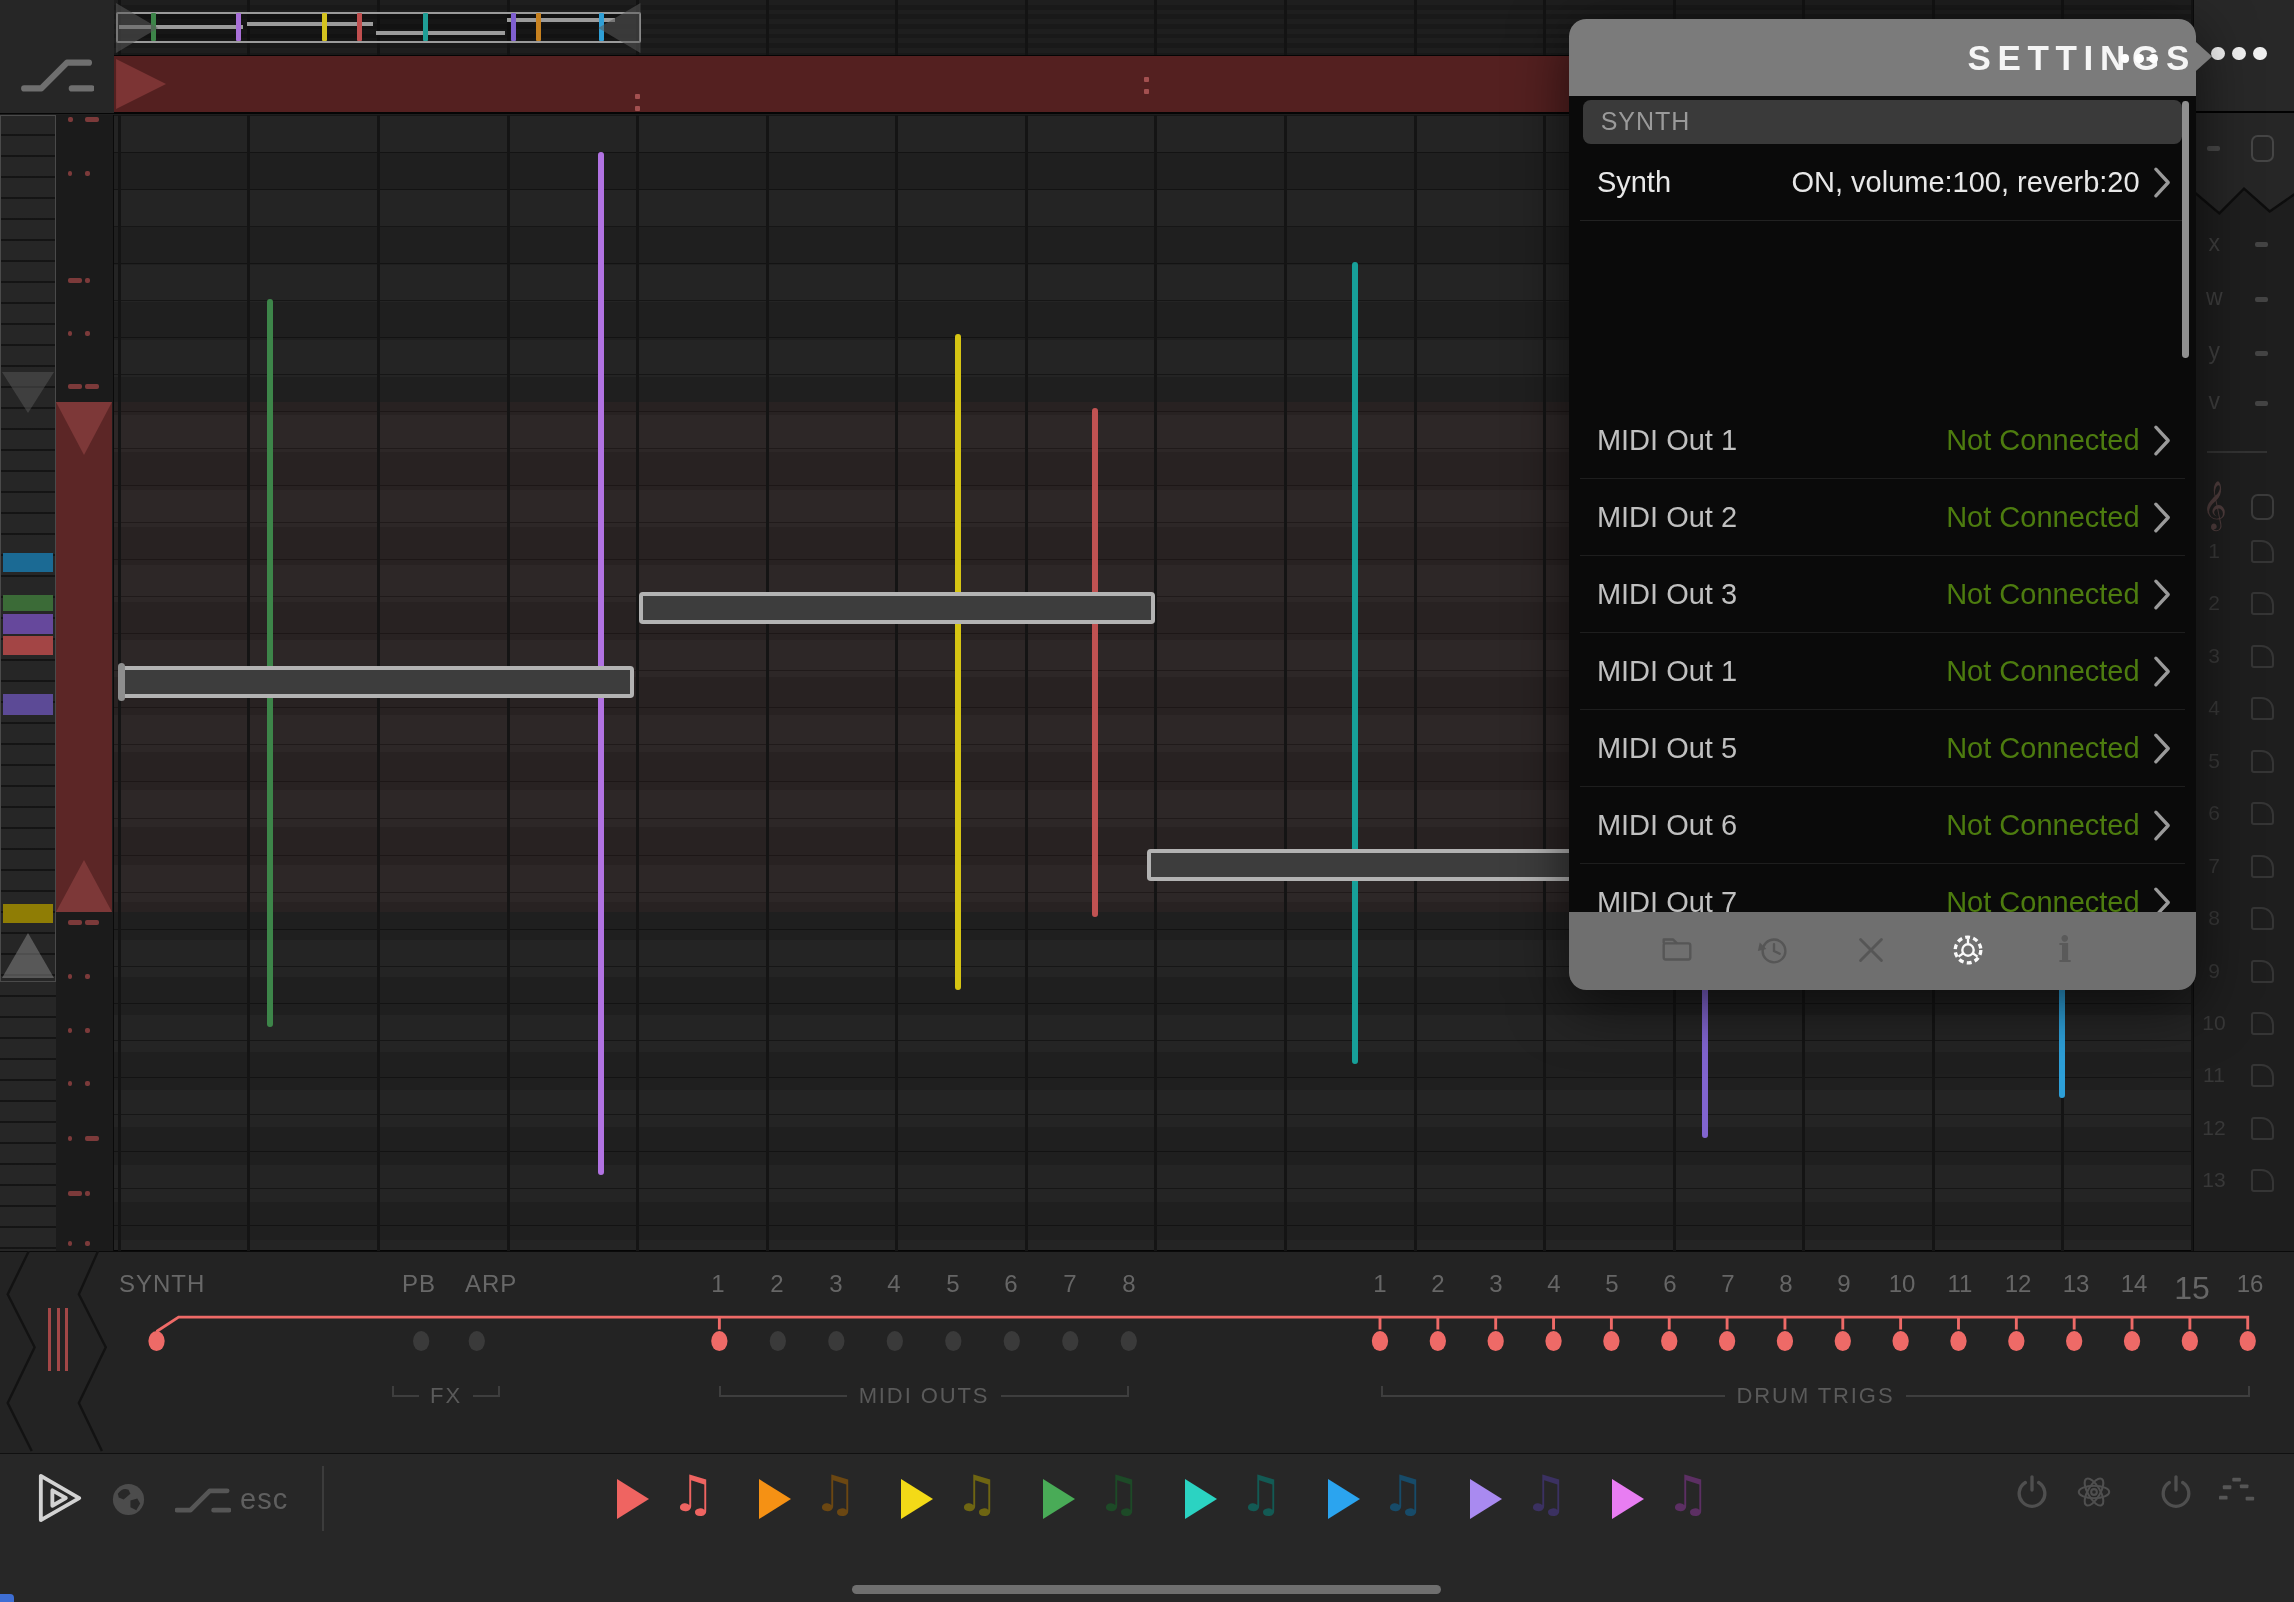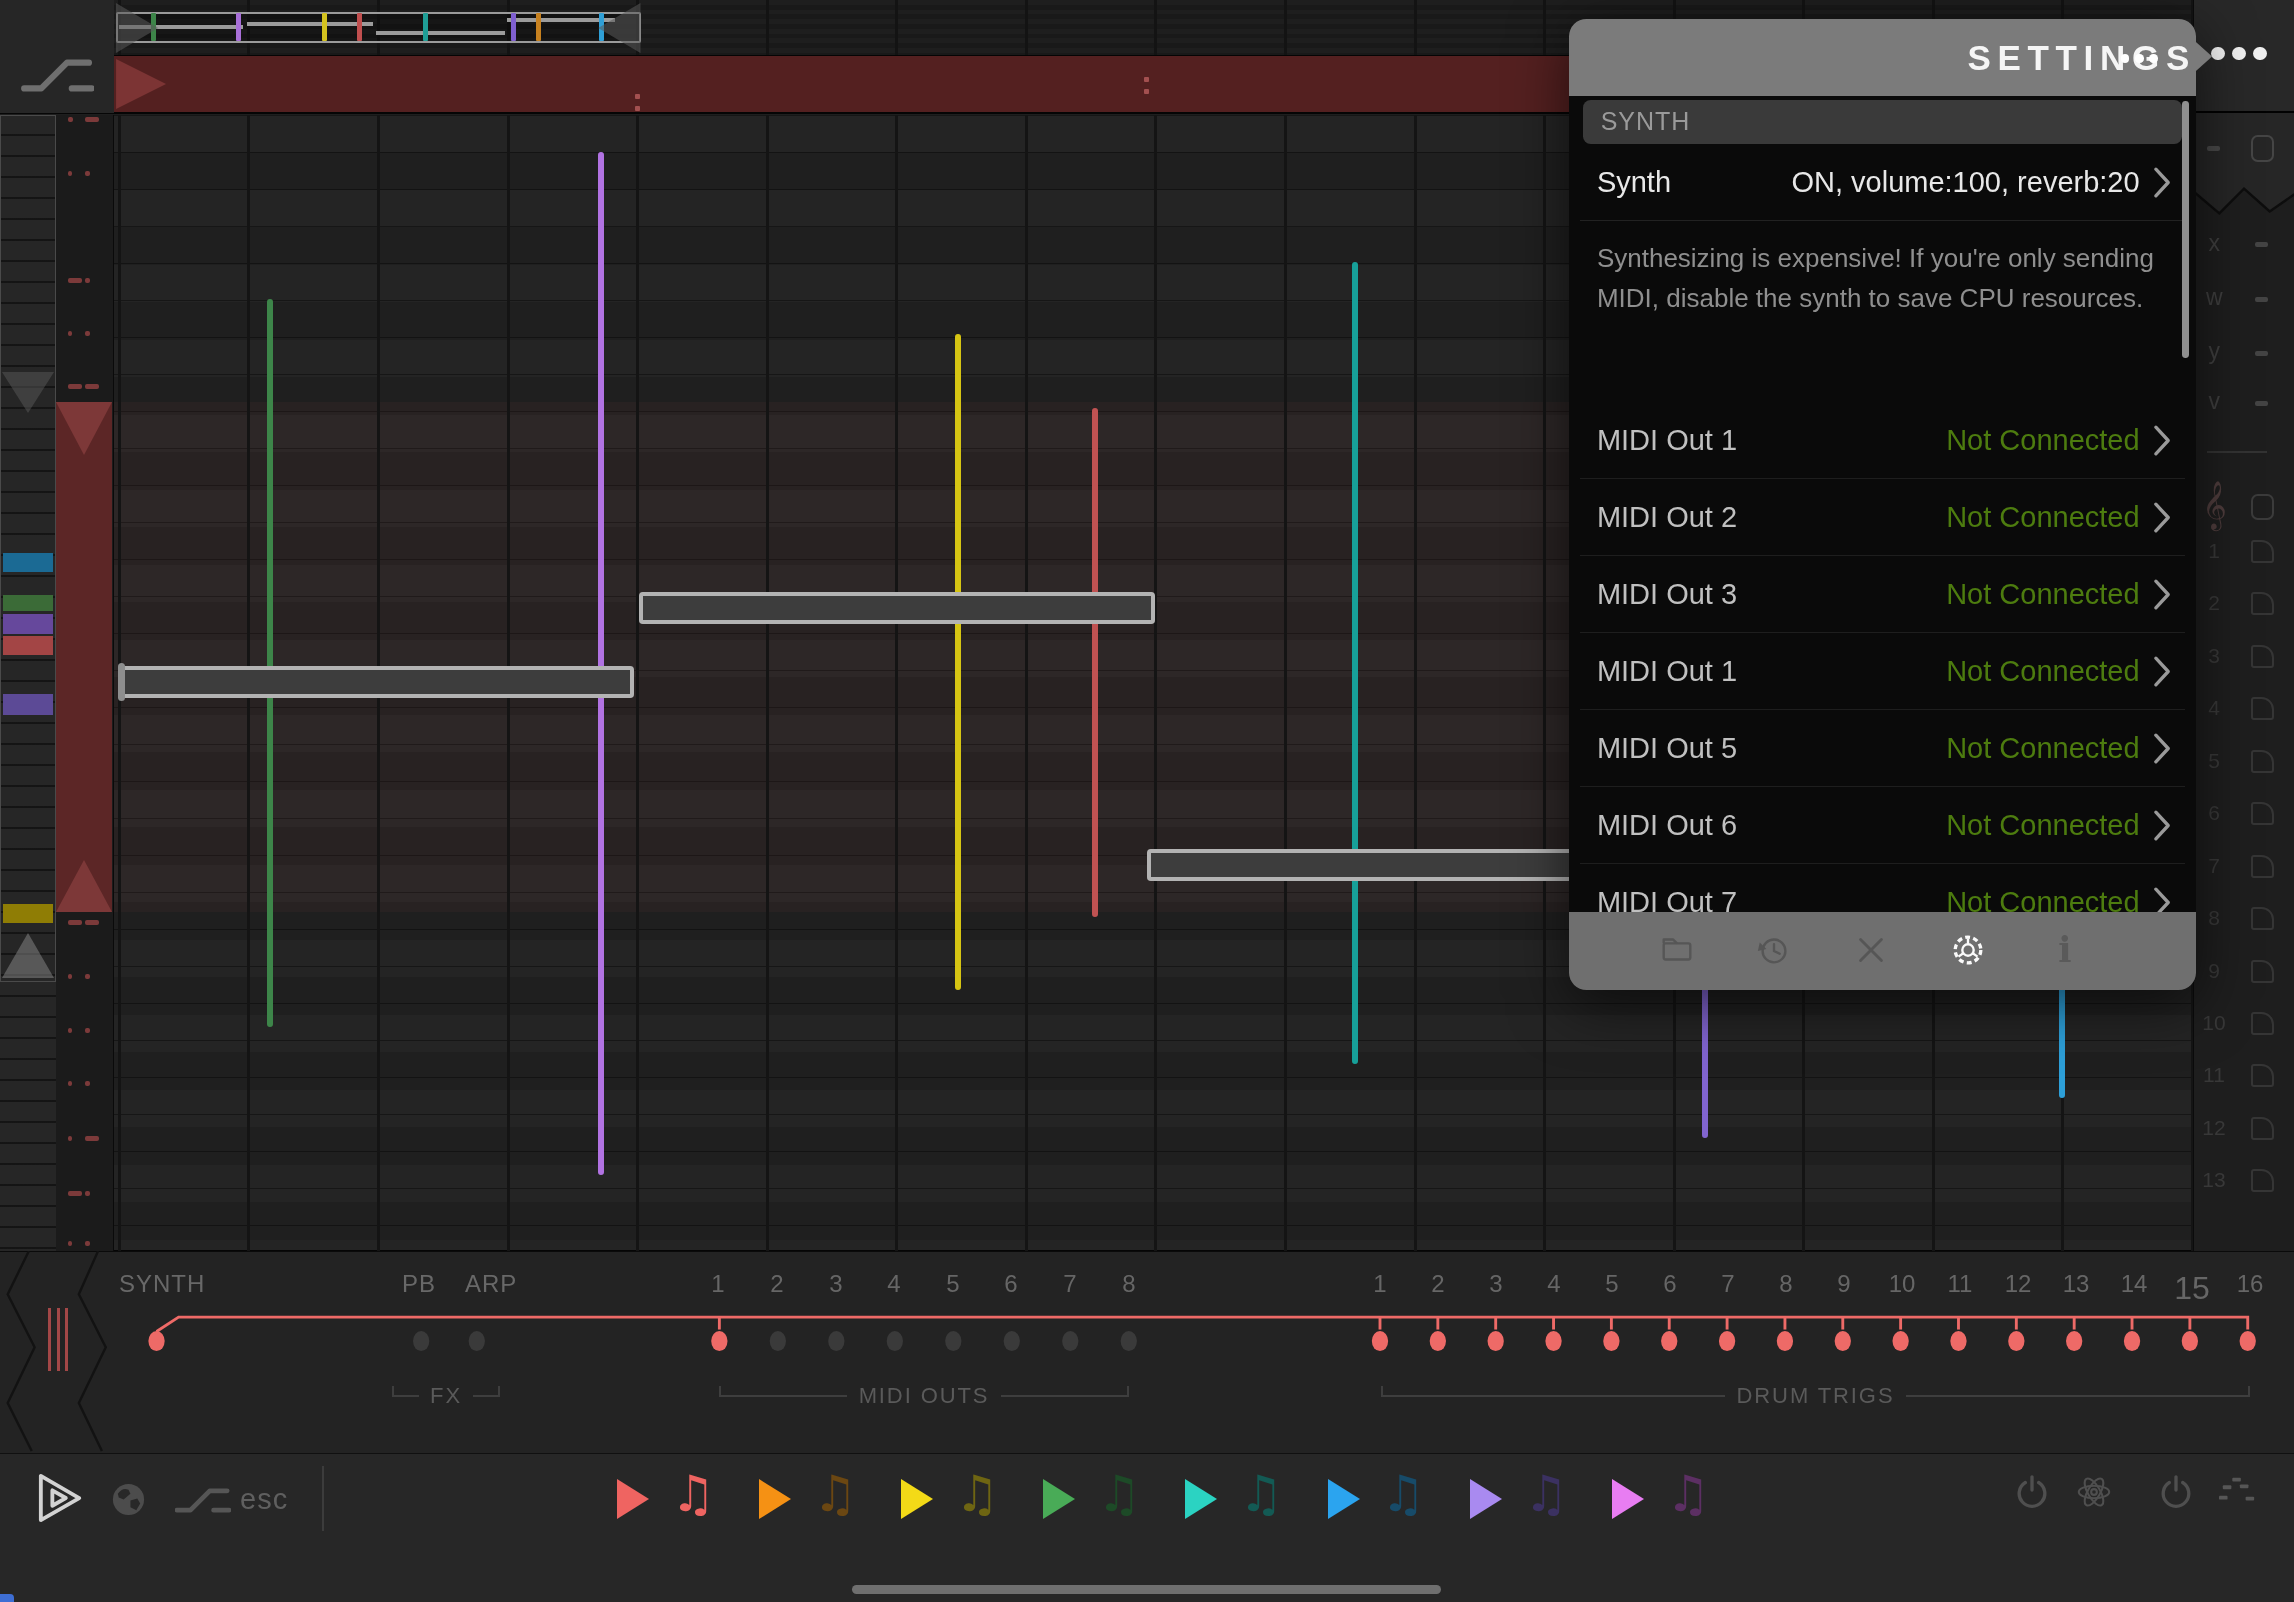--- a/index.html
+++ b/index.html
@@ -495,21 +495,20 @@
     </div>
     <div id="panel-body">
       <div class="secbar" style="top:3.8px">SYNTH</div>
       <div id="synth-row">
         <span class="rlabel">Synth</span>
         <span class="rvalue">ON, volume:100, reverb:20</span>
         <svg width="19" height="33" viewBox="0 0 20 34">
           <polyline points="3,3 16,17 3,31" stroke="#9a9a9a" stroke-width="3.5" fill="none" stroke-linecap="round" stroke-linejoin="round"></polyline>
         </svg>
       </div>
-      <div id="synth-note">Synthesizing is expensive! If you're only sending MIDI, disable the synth to save CPU resources.</div>
       <div id="midi-rows">
           <div class="srow">
             <span class="rlabel">MIDI Out 1</span>
             <span class="rvalue">Not Connected</span>
             <svg width="19" height="33" viewBox="0 0 20 34">
               <polyline points="3,3 16,17 3,31" stroke="#9a9a9a" stroke-width="3.5" fill="none" stroke-linecap="round" stroke-linejoin="round"></polyline>
             </svg>
           </div>
           <div class="srow">
             <span class="rlabel">MIDI Out 2</span>

